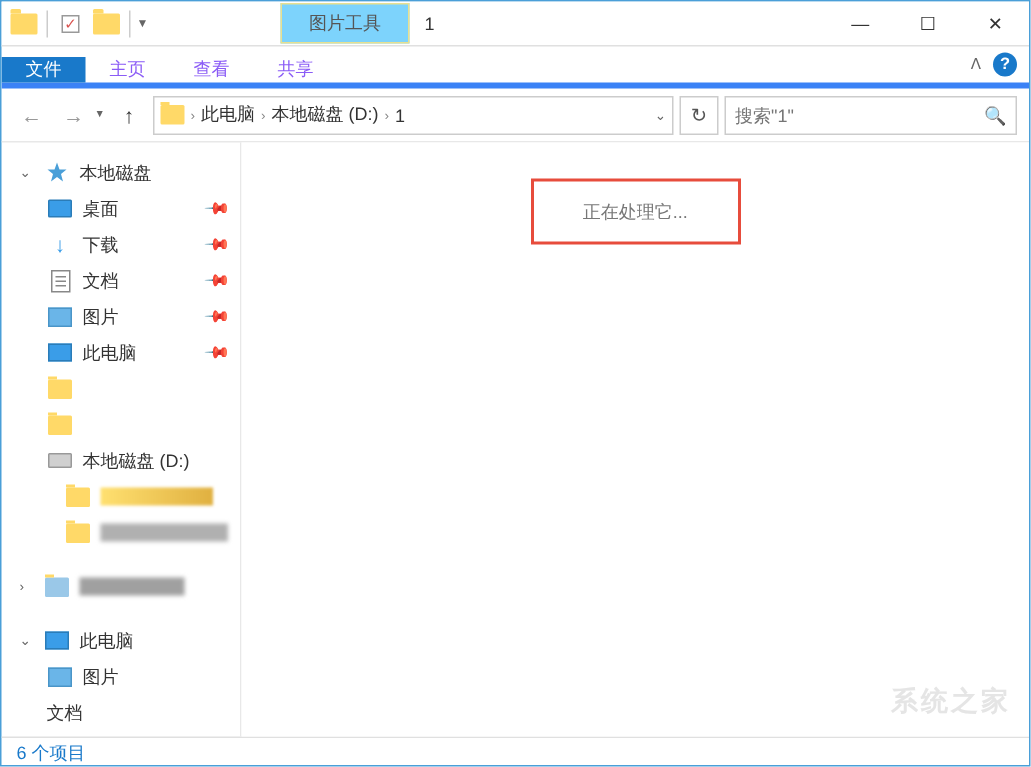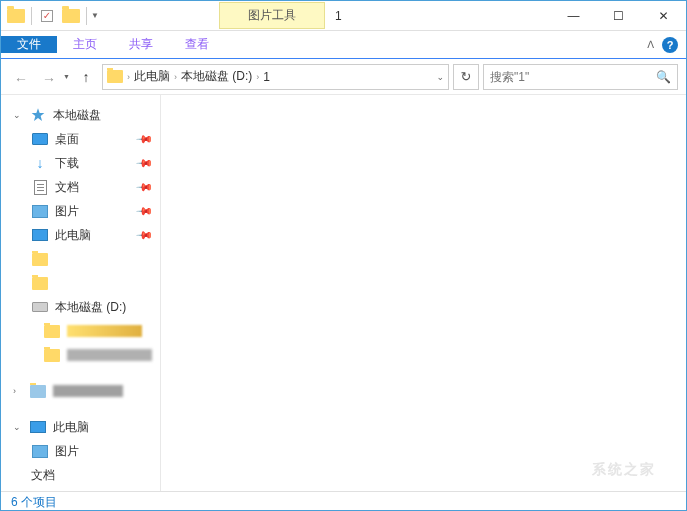--- a/index.html
+++ b/index.html
@@ -7,27 +7,27 @@
     
     .titlebar { height: 30px; background: #fff; display: flex; align-items: center; border-bottom: 1px solid #e0e0e0; }
     .qat { display: flex; align-items: center; gap: 2px; padding-left: 4px; }
     .qat-icon { width: 22px; height: 22px; display: flex; align-items: center; justify-content: center; }
     .qat-folder { width: 18px; height: 14px; background: #ffd968; border-radius: 1px; position: relative; }
     .qat-folder::before { content: ''; position: absolute; top: -3px; left: 0; width: 7px; height: 3px; background: #ffd968; border-radius: 1px 1px 0 0; }
     .qat-check { width: 12px; height: 12px; border: 1px solid #999; display: flex; align-items: center; justify-content: center; color: #d9534f; font-size: 10px; }
     .qat-sep { width: 1px; height: 18px; background: #ccc; margin: 0 2px; }
     .qat-drop { font-size: 8px; color: #666; }
     
-    .context-tab-label { background: #fef9c3; color: #555; font-size: 12px; padding: 4px 28px; margin-left: 120px; border: 1px solid #e8e090; }
+    .context-tab-label { background: #7dd3fc; color: #555; font-size: 12px; padding: 4px 18px; margin-left: 88px; border: 1px solid #e8e090; }
     .window-title { margin-left: 10px; font-size: 12px; color: #333; }
     .spacer { flex: 1; }
     .win-controls { display: flex; }
     .win-btn { width: 45px; height: 29px; display: flex; align-items: center; justify-content: center; font-size: 12px; color: #333; }
     
-    .ribbon { height: 28px; display: flex; align-items: center; border-bottom: 1px solid #3b82f6; position: relative; }
+    .ribbon { height: 28px; display: flex; align-items: flex-end; border-bottom: 4px solid #3b82f6; position: relative; }
     .ribbon-tab { padding: 0 16px; display: flex; align-items: center; font-size: 12px; color: #8b5cf6; cursor: pointer; }
     .ribbon-tab.file { background: #1979ca; color: #fff; }
     .ribbon-tab.context { background: #fff697; }
     .ribbon-right { position: absolute; right: 8px; top: 0; height: 100%; display: flex; align-items: center; gap: 8px; }
     .ribbon-caret { font-size: 10px; color: #666; }
     .help-icon { width: 16px; height: 16px; border-radius: 50%; background: #1979ca; color: #fff; display: flex; align-items: center; justify-content: center; font-size: 11px; font-weight: bold; }
     
     .navbar { height: 36px; display: flex; align-items: center; padding: 0 8px; gap: 4px; border-bottom: 1px solid #e8e8e8; }
     .nav-btn { width: 24px; height: 24px; display: flex; align-items: center; justify-content: center; color: #999; font-size: 14px; }
     .nav-btn.enabled { color: #333; }
@@ -69,21 +69,21 @@
     .ico-video::after { content: ''; position: absolute; right: 1px; top: 0; bottom: 0; width: 2px; background: repeating-linear-gradient(#666 0 1px, transparent 1px 3px); }
     .blur1 { width: 75px; height: 12px; background: linear-gradient(90deg, #ffe070, #e0b040); filter: blur(1px); }
     .blur2 { width: 85px; height: 12px; background: #b0b0b0; filter: blur(1.5px); }
     .blur3 { width: 70px; height: 12px; background: #a0a0a0; filter: blur(1.5px); }
     
     .content { flex: 1; position: relative; background: #fff; }
     .processing-box { position: absolute; top: 24px; left: 50%; transform: translateX(-50%); width: 140px; height: 44px; border: 2px solid #e74c3c; display: flex; align-items: center; justify-content: center; font-size: 12px; color: #777; }
     
     .statusbar { height: 22px; border-top: 1px solid #e0e0e0; display: flex; align-items: center; padding: 0 10px; font-size: 12px; color: #1979ca; }
     
-    .watermark { position: absolute; bottom: 12px; right: 30px; color: #e5e5e5; font-size: 14px; font-weight: bold; letter-spacing: 2px; pointer-events: none; }
+    .watermark { position: absolute; bottom: 12px; right: 12px; color: #e5e5e5; font-size: 18px; font-weight: bold; letter-spacing: 2px; pointer-events: none; }
   </style>
 </head>
 <body>
 
 <div class="titlebar">
   <div class="qat">
     <div class="qat-icon">
         <div class="qat-folder"></div>
       </div>
     <div class="qat-sep"></div>
@@ -102,22 +102,22 @@
   <div class="win-controls">
     <div class="win-btn">—</div>
     <div class="win-btn">☐</div>
     <div class="win-btn close">✕</div>
   </div>
 </div>
 
 <div class="ribbon">
   <div class="ribbon-tab file">文件</div>
   <div class="ribbon-tab">主页</div>
+  <div class="ribbon-tab">查看</div>
   <div class="ribbon-tab">共享</div>
-  <div class="ribbon-tab">查看</div>
   <div class="ribbon-right">
     <span class="ribbon-caret">ᐱ</span>
     <div class="help-icon">?</div>
   </div>
 </div>
 
 <div class="navbar">
   <div class="nav-btn">←</div>
   <div class="nav-btn">→</div>
   <span class="nav-drop">▼</span>
@@ -233,19 +233,22 @@
         </span>
       <span>图片</span>
     </div>
     <div class="tree-item indent1">
 
       <span>文档</span>
     </div>
   </div>
 
   <div class="content">
+    <div class="processing-box">
+      <span>正在处理它...</span>
+    </div>
     <div class="watermark">系统之家</div>
   </div>
 </div>
 
 <div class="statusbar">
   <span>6 个项目</span>
 </div>
 
 </body></html>

